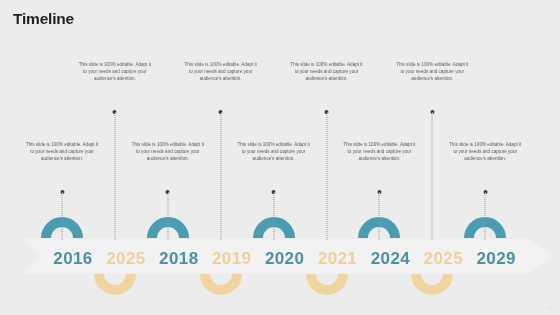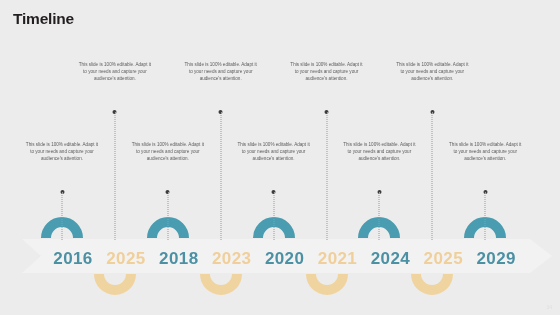--- a/index.html
+++ b/index.html
@@ -172,21 +172,21 @@
         <div class="desc" style="top: 142px;">This slide is 100% editable. Adapt it to your needs and capture your audience's attention.</div>
         <div class="connector" style="top: 192px; height: 48px;">
           <div class="dot"></div>
           <div class="dline"></div>
         </div>
       </div>
       <div class="marker" style="left: 220.7px;">
         <div class="arc arc-bottom"><svg width="44" height="23" viewBox="0 0 44 23">
             <path d="M 6,1 A 16,16 0 0 0 38,1" fill="none" stroke="#f0d4a0" stroke-width="10"></path>
           </svg></div>
-        <div class="year-label year-amber">2023</div>
+        <div class="year-label year-amber">2019</div>
         <div class="desc" style="top: 62px;">This slide is 100% editable. Adapt it to your needs and capture your audience's attention.</div>
         <div class="connector" style="top: 112px; height: 128px;">
           <div class="dot"></div>
           <div class="dline"></div>
         </div>
       </div>
       <div class="marker" style="left: 273.6px;">
         <div class="arc arc-top"><svg width="44" height="23" viewBox="0 0 44 23">
             <path d="M 6,22 A 16,16 0 0 1 38,22" fill="none" stroke="#4a9cb0" stroke-width="10"></path>
           </svg></div>

